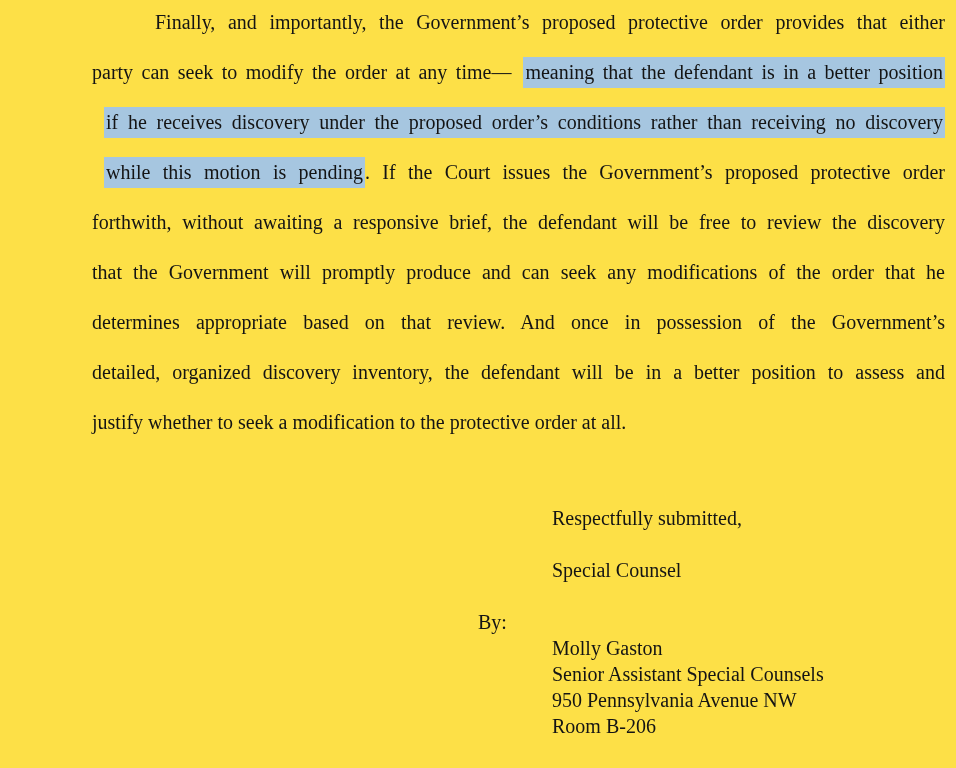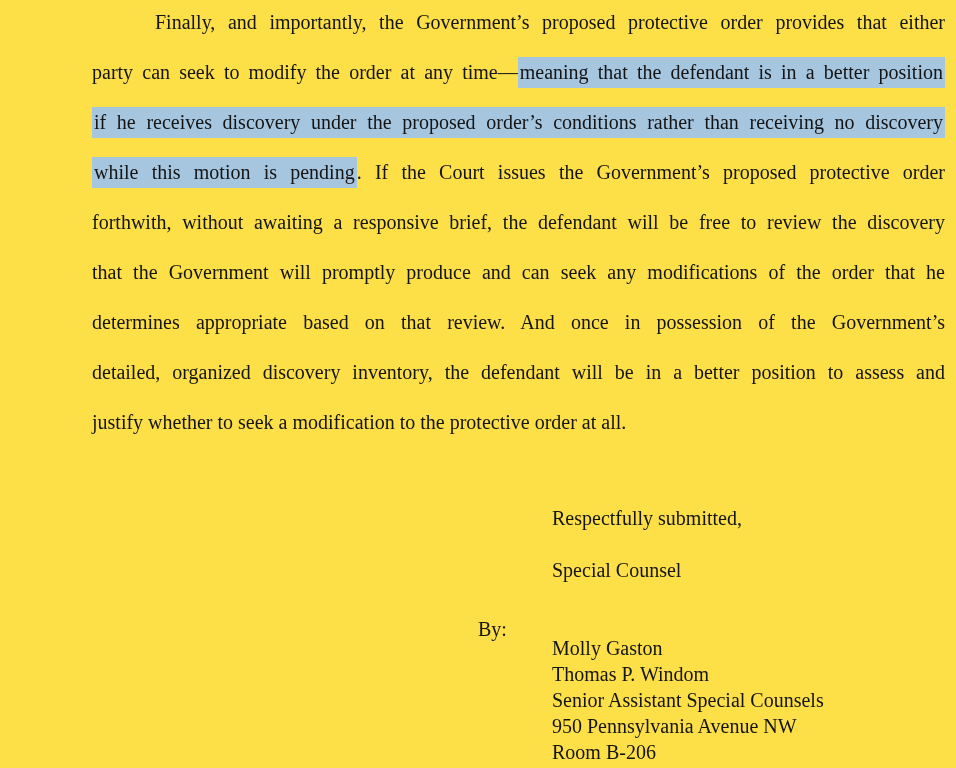--- a/index.html
+++ b/index.html
@@ -26,34 +26,35 @@
     text-align: justify;
     text-align-last: justify;
     text-justify: inter-word;
     white-space: normal;
   }
   .line.indent { text-indent: 63px; }
   .line.last { text-align-last: left; }
   .hl {
     background: #a6c6e0;
     padding: 4px 2px 5px 2px;
+    margin-left: 12px;
   }
   
   .sig {
     position: absolute;
     left: 478px;
     top: 505px;
     width: 460px;
     font-size: 20px;
     line-height: 26px;
   }
   .sig .ind { padding-left: 74px; }
   .gap { height: 26px; }
   .by-row { position: relative; height: 26px; }
-  .by-label { position: absolute; left: 0; top: 7px; text-align: right; }
+  .by-label { position: absolute; left: 0; top: 0; text-align: right; }
   .sig-underline {
     position: absolute;
     left: 74px;
     top: -3px;
     width: 326px;
     height: 25px;
     border-bottom: 2px solid #000000;
   }
 </style>
 </head>
@@ -75,19 +76,18 @@
 
   <div class="sig">
     <div class="ind">Respectfully submitted,</div>
     <div class="gap"></div>
     <div class="ind">Special Counsel</div>
     <div class="gap"></div>
     <div class="by-row">
       <span class="by-label">By:</span>
     </div>
     <div class="ind">Molly Gaston</div>
-    <div class="ind">Thomas P. Windom</div>
     <div class="ind">Senior Assistant Special Counsels</div>
     <div class="ind">950 Pennsylvania Avenue NW</div>
     <div class="ind">Room B-206</div>
   </div>
 
 </div>
 
 </body></html>

